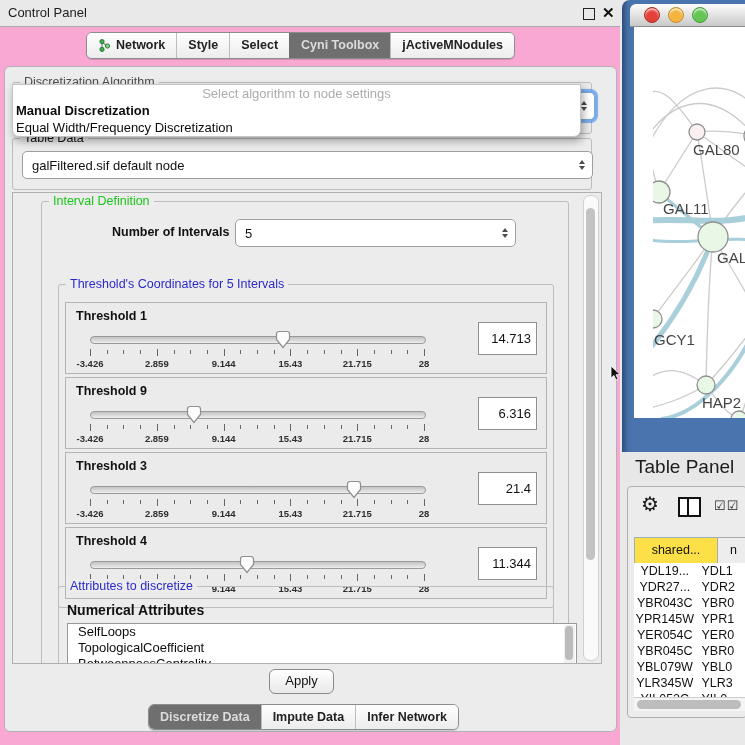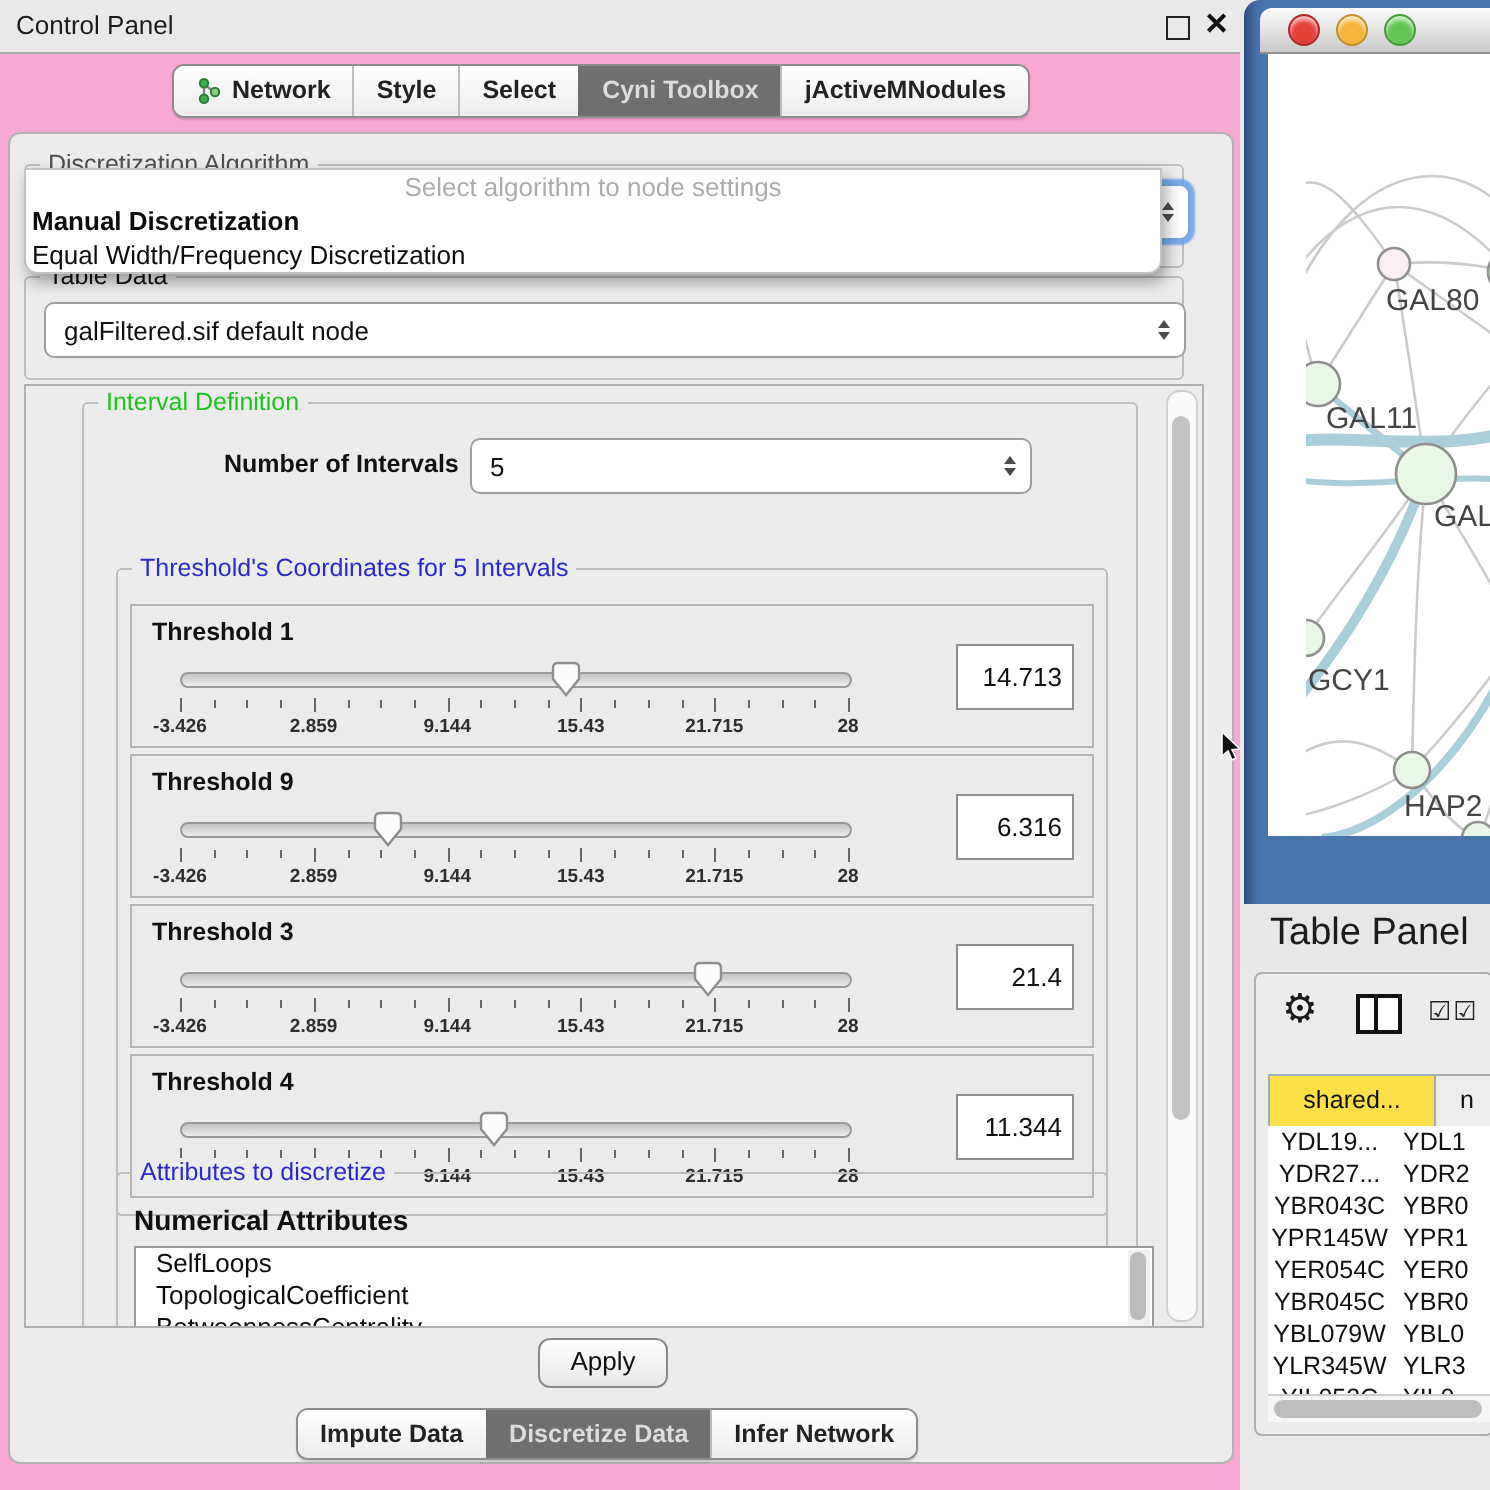--- a/index.html
+++ b/index.html
@@ -374,25 +374,25 @@
     </div>
 
     <div id="v-scrollbar">
         <div class="thumb"></div>
       </div>
   </div>
 
   <div class="abs" id="apply-btn">Apply</div>
 
   <div class="abs" id="bottom-tabbar">
+    <div class="tab selected">
+        <span>Discretize Data</span>
+      </div>
     <div class="tab">
         <span>Impute Data</span>
-      </div>
-    <div class="tab selected">
-        <span>Discretize Data</span>
       </div>
     <div class="tab">
         <span>Infer Network</span>
       </div>
   </div>
 </div>
 
 <div class="abs" id="right-pane">
 
   <div id="net-window">

